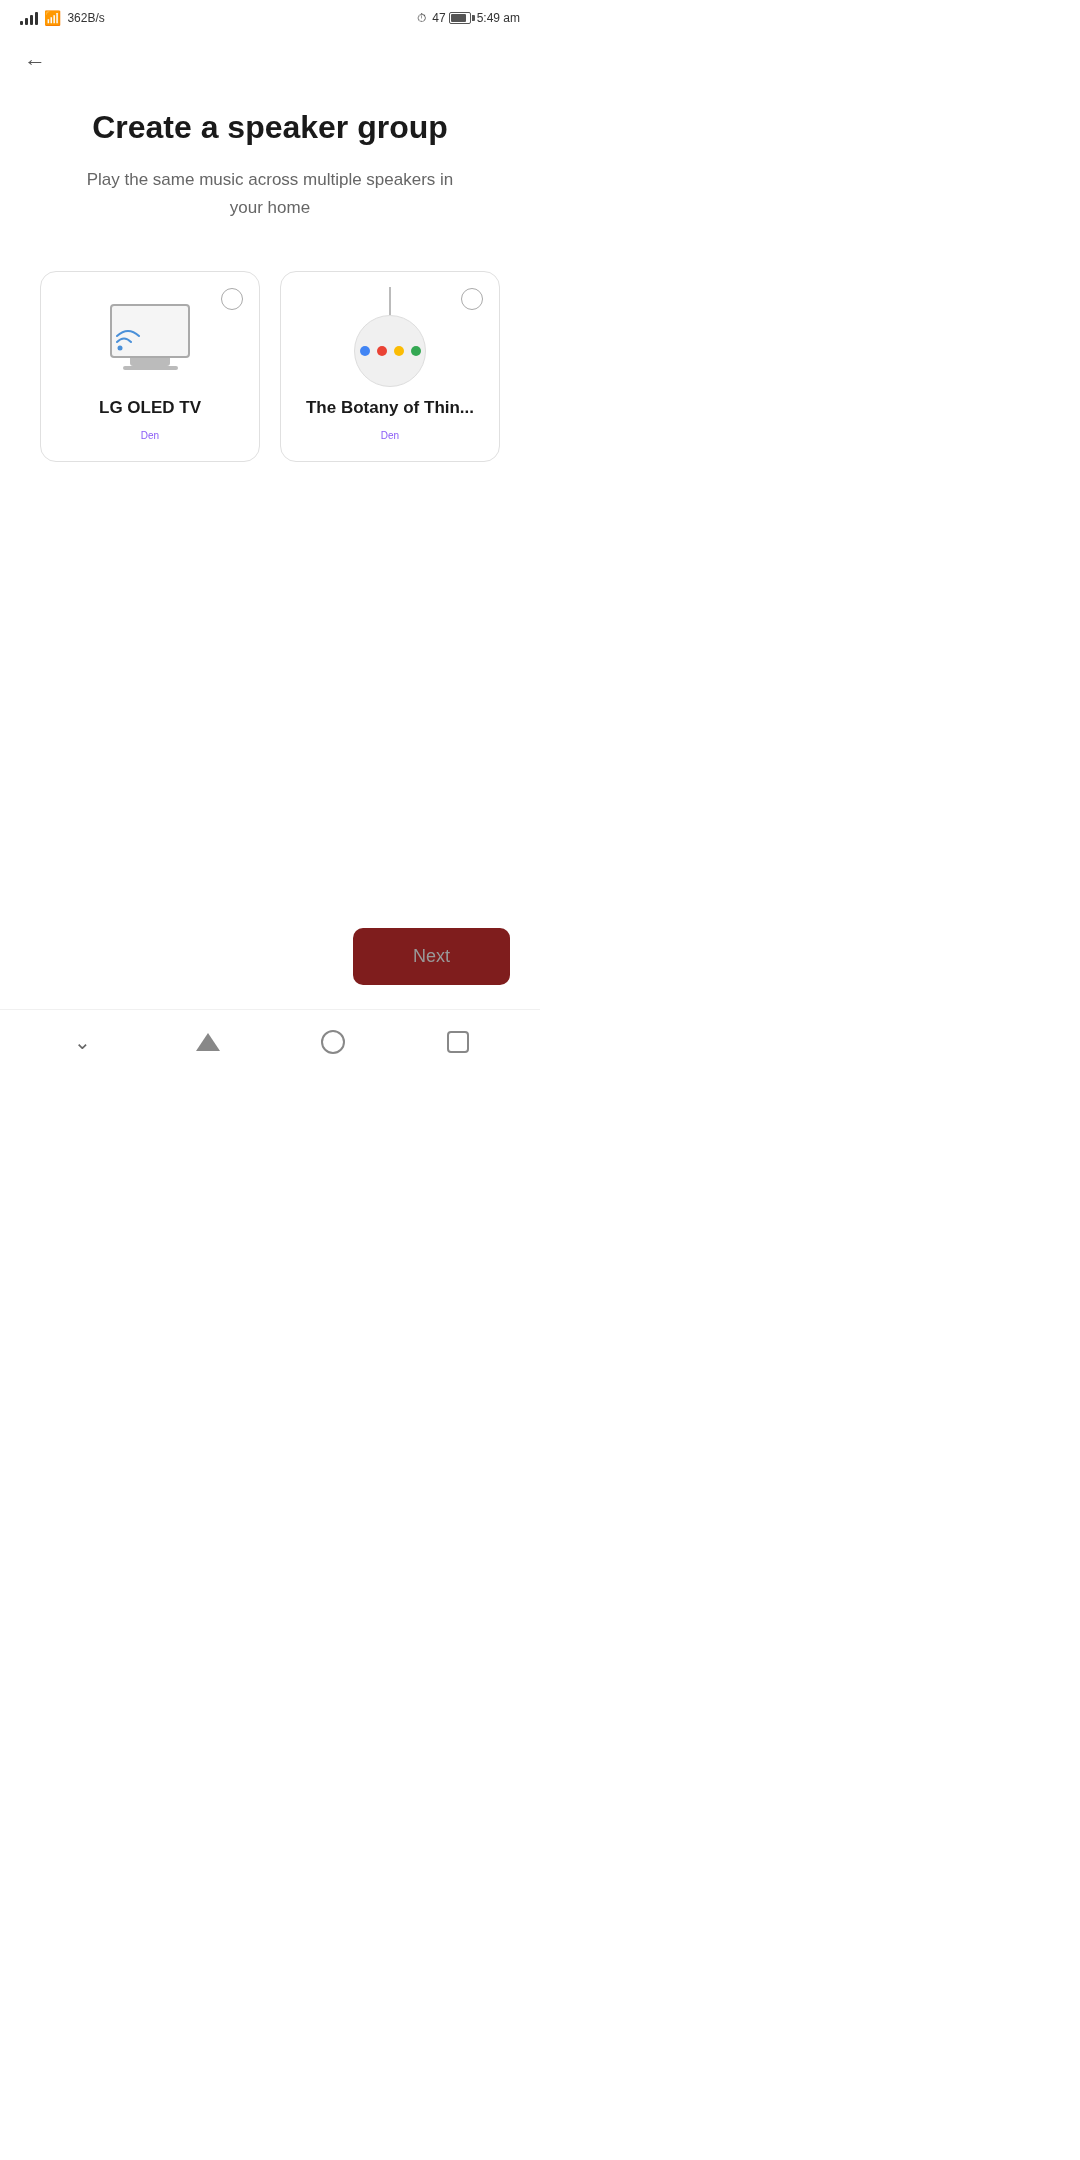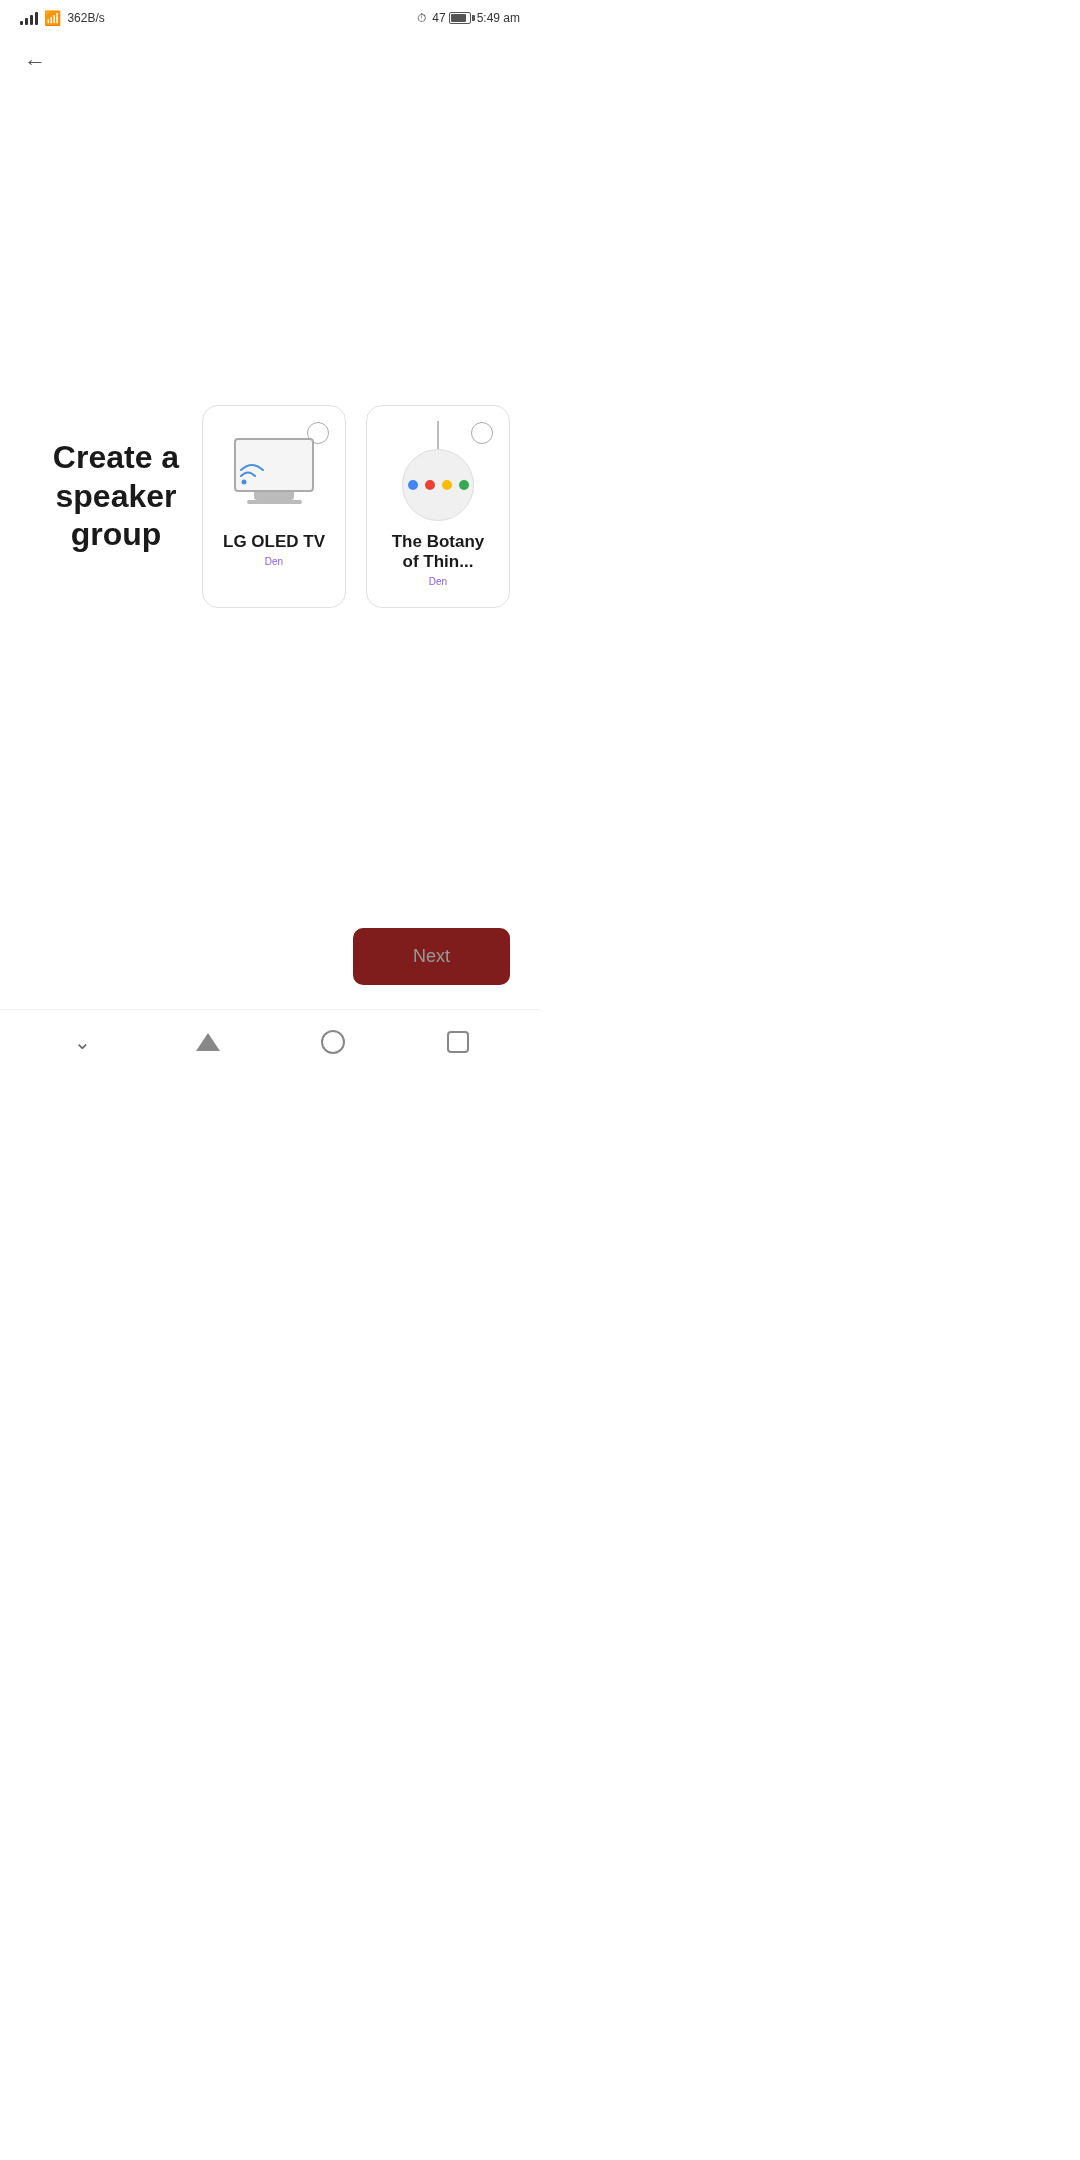--- a/index.html
+++ b/index.html
@@ -106,21 +106,21 @@
       font-size: 22px;
       color: #555;
       cursor: pointer;
       line-height: 1;
     }
 
     
     .main-content {
       flex: 1;
       display: flex;
-      flex-direction: row;
+      flex-direction: column;
       align-items: center;
       padding: 30px 30px 0;
     }
 
     .page-title {
       font-size: 32px;
       font-weight: 700;
       color: #1a1a1a;
       text-align: center;
       margin-bottom: 20px;
@@ -249,21 +249,21 @@
     .dot-blue { background: #4285f4; }
     .dot-red { background: #ea4335; }
     .dot-yellow { background: #fbbc04; }
     .dot-green { background: #34a853; }
 
     .device-name {
       font-size: 17px;
       font-weight: 600;
       color: #1a1a1a;
       text-align: center;
-      margin-bottom: 4px;
+      margin-bottom: 12px;
     }
 
     .device-room {
       font-size: 10px;
       color: #8b5cf6;
       text-align: center;
     }
 
     
     .bottom-bar {
@@ -346,20 +346,21 @@
     <span>5:49 am</span>
   </div>
 </div>
 
 <div class="back-btn">
   <span class="back-arrow">←</span>
 </div>
 
 <div class="main-content">
   <h1 class="page-title">Create a speaker group</h1>
+  <p class="page-subtitle">Play the same music across multiple speakers in your home</p>
 
   <div class="device-grid">
 
     <div class="device-card">
       <div class="device-radio"></div>
       <div class="device-icon-area">
         <div class="tv-icon">
           <div class="tv-screen">
             <svg width="36" height="30" viewBox="0 0 36 30" style="position:absolute;bottom:4px;left:4px;">
               <circle class="cast-dot" cx="4" cy="26" r="2.5"></circle>

